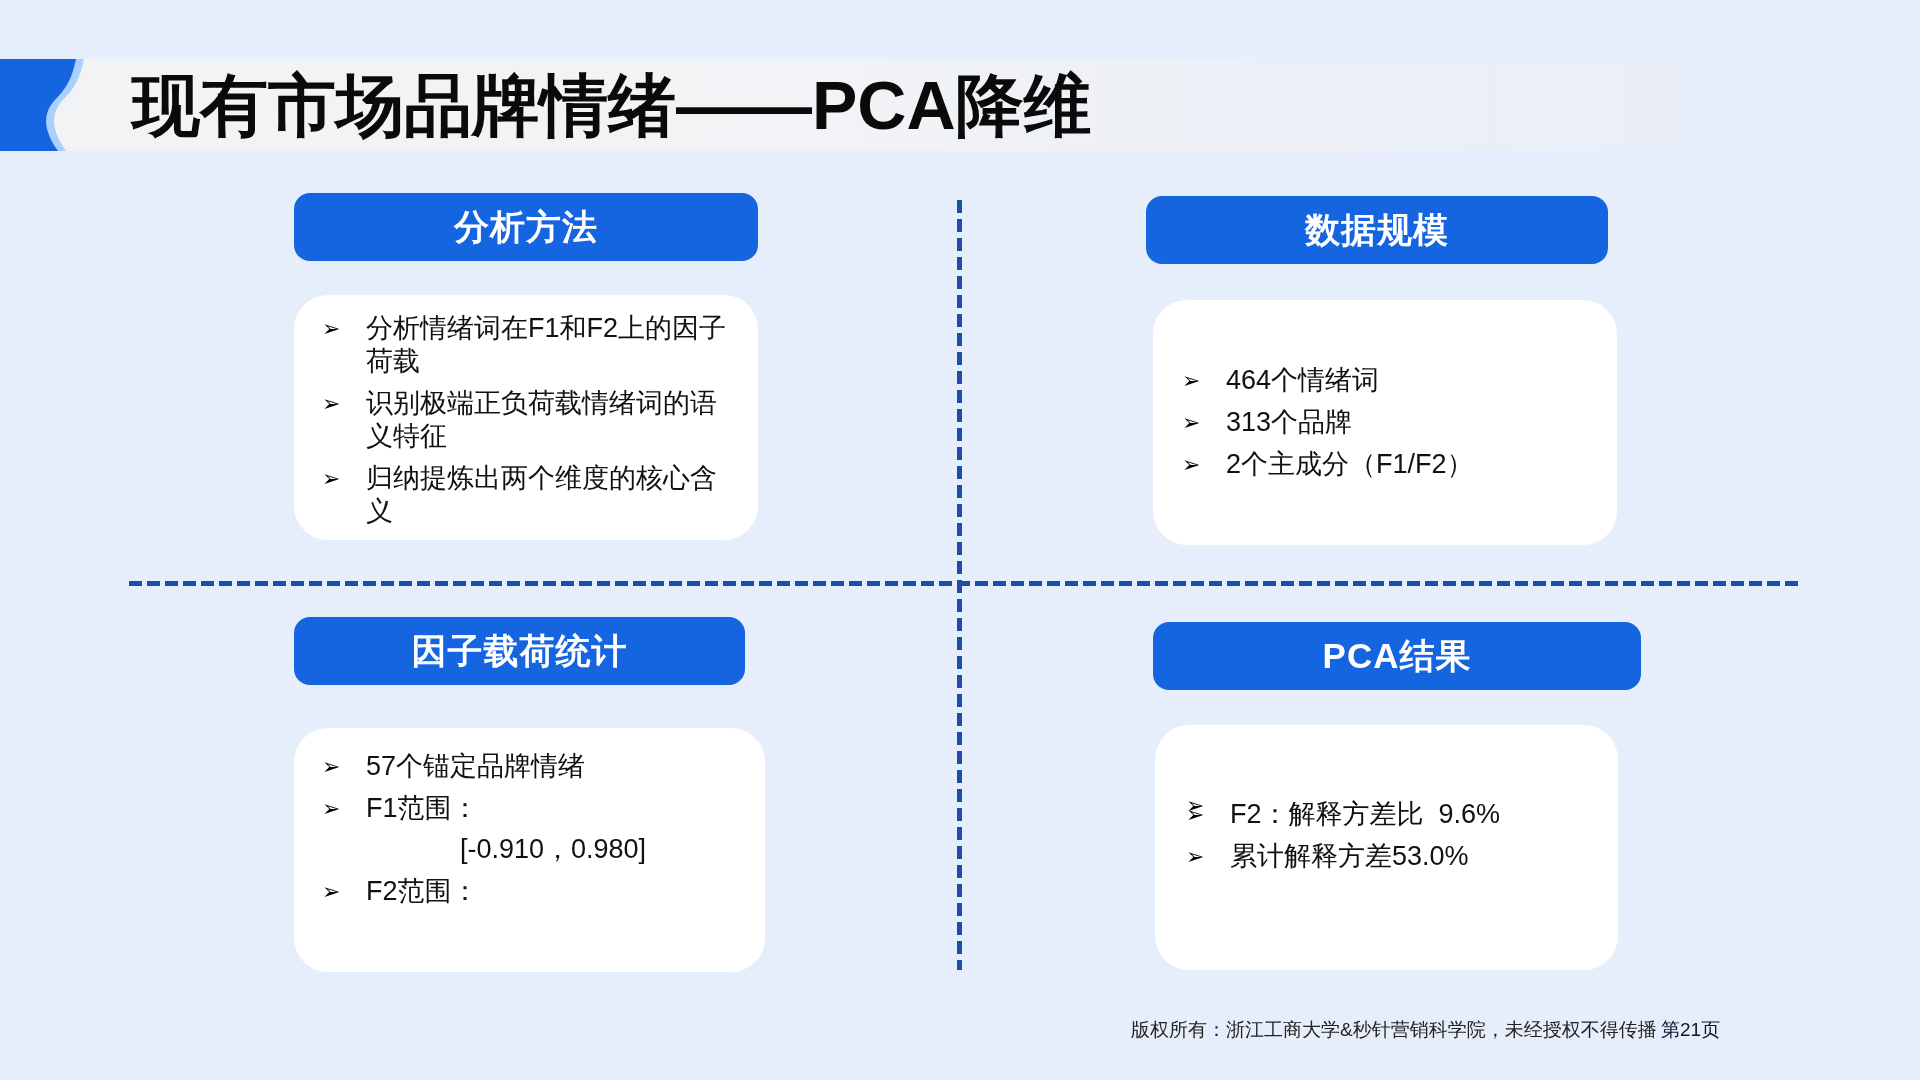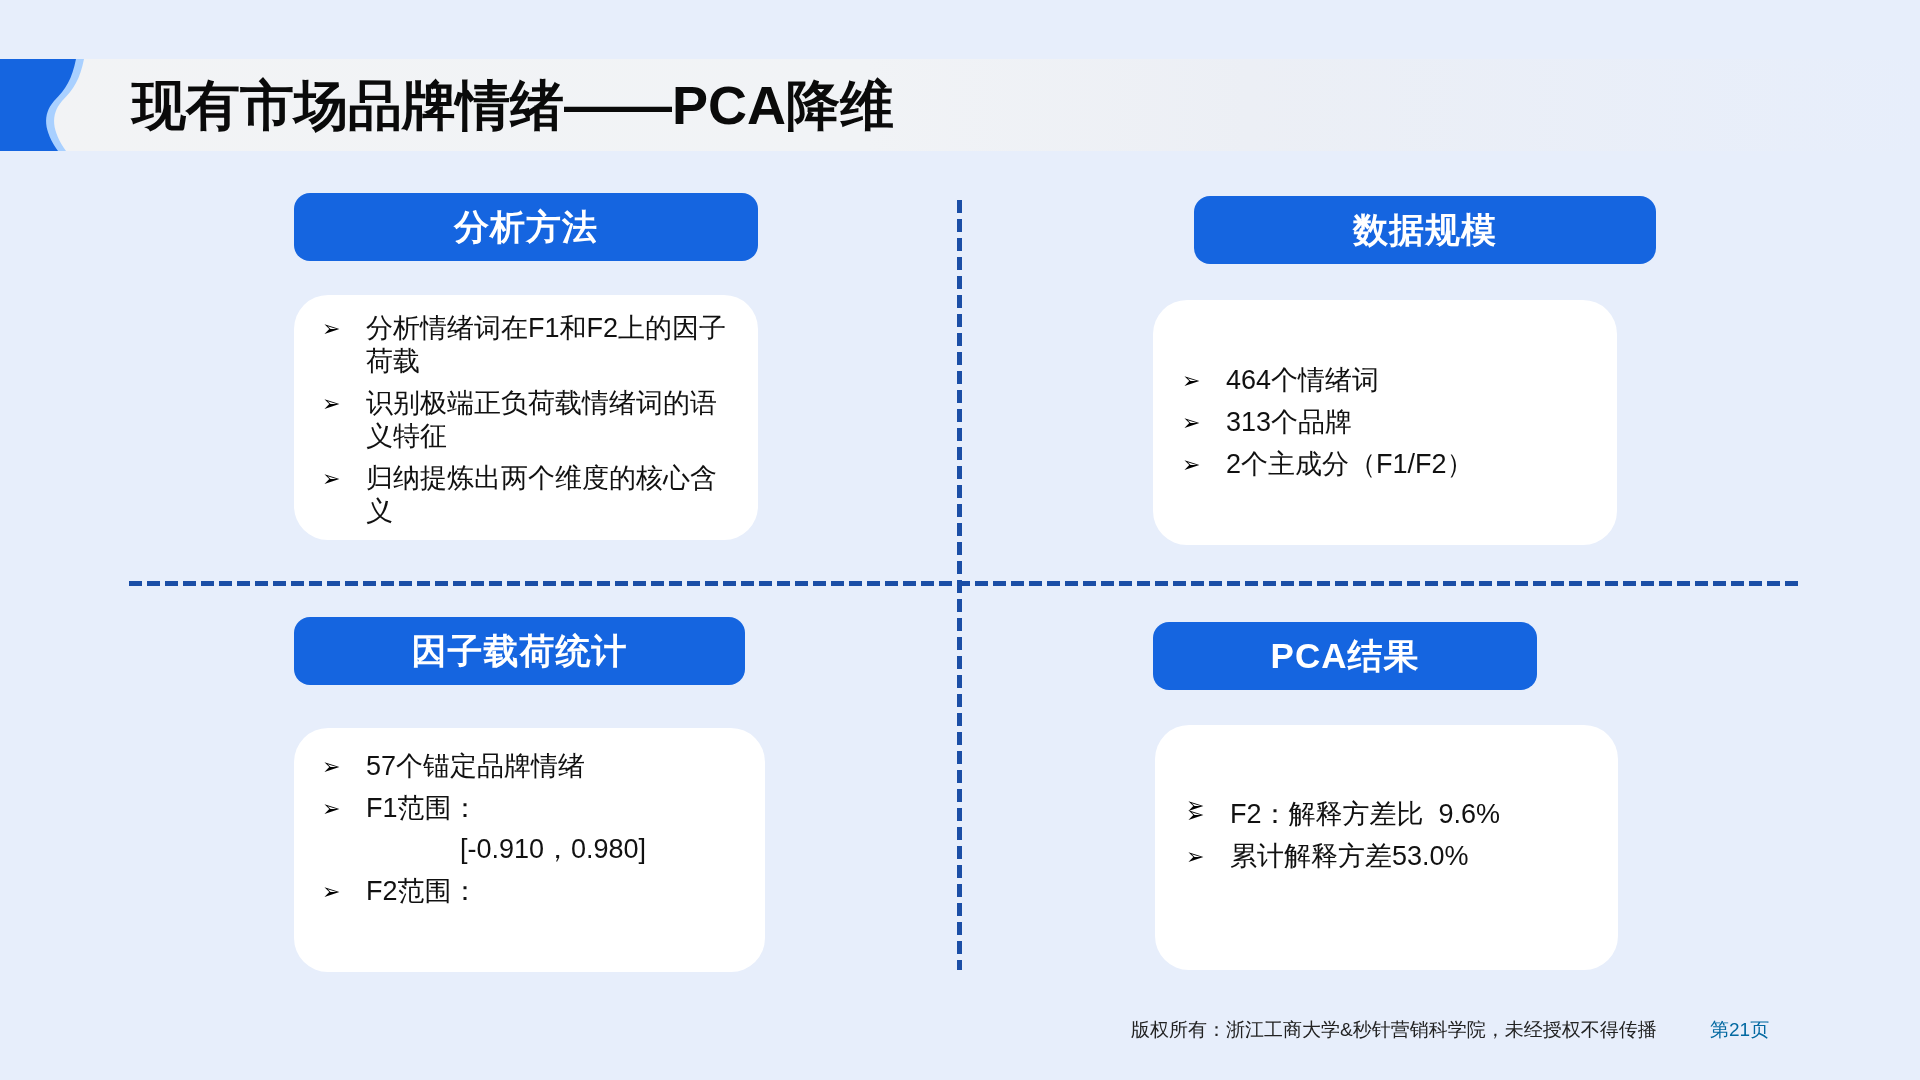--- a/index.html
+++ b/index.html
@@ -12,21 +12,21 @@
   }
   .header-band {
     position: absolute; left: 0; top: 59px; width: 1920px; height: 92px;
     background: linear-gradient(90deg, #f2f3f5 0%, #f1f3f6 45%, #eceff5 65%, #e7eefb 100%);
   }
   .header-tab {
     position: absolute; left: 0; top: 59px; width: 90px; height: 92px;
   }
   .page-title {
     position: absolute; left: 132px; top: 68px; height: 74px;
-    font-size: 54px; font-weight: bold; line-height: 74px; letter-spacing: 0px;
+    font-size: 68px; font-weight: bold; line-height: 74px; letter-spacing: 0px;
     color: #0a0a0a; white-space: nowrap;
   }
   .divider-v {
     position: absolute; left: 957px; top: 200px; width: 5px; height: 770px;
     background: repeating-linear-gradient(180deg, #1b4ea6 0 13px, transparent 13px 19px);
   }
   .divider-h {
     position: absolute; left: 129px; top: 581px; width: 1671px; height: 5px;
     background: repeating-linear-gradient(90deg, #1b4ea6 0 13px, transparent 13px 18px);
   }
@@ -47,21 +47,21 @@
   .list li .bullet {
     position: absolute; left: 0; top: 0; font-size: 22px; line-height: 33px; color: #000;
   }
   .list.spaced li { margin-bottom: 9px; }
   .list.tight li { margin-bottom: 8.5px; }
   .list li.cont { padding-left: 42px; text-align: center; }
   .footer-text {
     position: absolute; left: 1100px; top: 1018px; font-size: 19px; line-height: 24px; color: #222; white-space: nowrap; margin-left: 31px;
   }
   .footer-page {
-    position: absolute; left: 1710px; top: 1018px; font-size: 19px; line-height: 24px; color: #0369a1;
+    position: absolute; left: 1661px; top: 1018px; font-size: 19px; line-height: 24px; color: #0f172a;
   }
 </style>
 </head>
 <body>
 
 <div class="header-band"></div>
 <div class="header-tab">
   <svg width="90" height="92" viewBox="0 0 90 92">
     <path d="M0 0 H84 C80 20 74 30 62 42 C50 56 52 72 66 92 H0 Z" fill="#a9d0ff"></path>
     <path d="M0 0 H76 C72 20 66 30 54 42 C42 56 44 72 58 92 H0 Z" fill="#1565e0"></path>
@@ -74,40 +74,40 @@
 
 <div class="pill" style="left:294px; top:193px; width:464px;">分析方法</div>
 <div class="card" style="left:294px; top:295px; width:464px; height:245px;">
   <ul class="list spaced" style="left:28px; top:17px; width:420px;">
     <li><span class="bullet">➢</span><span>分析情绪词在F1和F2上的因子荷载</span></li>
     <li><span class="bullet">➢</span><span>识别极端正负荷载情绪词的语义特征</span></li>
     <li><span class="bullet">➢</span><span>归纳提炼出两个维度的核心含义</span></li>
   </ul>
 </div>
 
-<div class="pill" style="left:1194px; top:196px; width:462px;">数据规模</div>
+<div class="pill" style="left:1146px; top:196px; width:462px;">数据规模</div>
 <div class="card" style="left:1153px; top:300px; width:464px; height:245px;">
   <ul class="list spaced" style="left:29px; top:64px; width:420px;">
     <li><span class="bullet">➢</span><span>464个情绪词</span></li>
     <li><span class="bullet">➢</span><span>313个品牌</span></li>
     <li><span class="bullet">➢</span><span>2个主成分（F1/F2）</span></li>
   </ul>
 </div>
 
 <div class="pill" style="left:294px; top:617px; width:451px;font-family:Liberation Serif, serif;">因子载荷统计</div>
 <div class="card" style="left:294px; top:728px; width:471px; height:244px;">
   <ul class="list tight" style="left:28px; top:22px; width:420px;">
     <li><span class="bullet">➢</span><span>57个锚定品牌情绪</span></li>
     <li><span class="bullet">➢</span><span>F1范围：</span></li>
     <li class="cont"><span>[-0.910，0.980]</span></li>
     <li><span class="bullet">➢</span><span>F2范围：</span></li>
   </ul>
 </div>
 
-<div class="pill" style="left:1153px; top:622px; width:384px;">PCA结果</div>
+<div class="pill" style="left:1153px; top:622px; width:488px;">PCA结果</div>
 <div class="card" style="left:1155px; top:725px; width:463px; height:245px;">
   <ul class="list spaced" style="left:31px; top:64px; width:420px;">
     <li><span class="bullet">➢</span></li>
     <li><span class="bullet">➢</span><span style="white-space:pre">F2：解释方差比  9.6%</span></li>
     <li><span class="bullet">➢</span><span>累计解释方差53.0%</span></li>
   </ul>
 </div>
 
 <div class="footer-text">版权所有：浙江工商大学&amp;秒针营销科学院，未经授权不得传播</div>
 <div class="footer-page">第21页</div>

